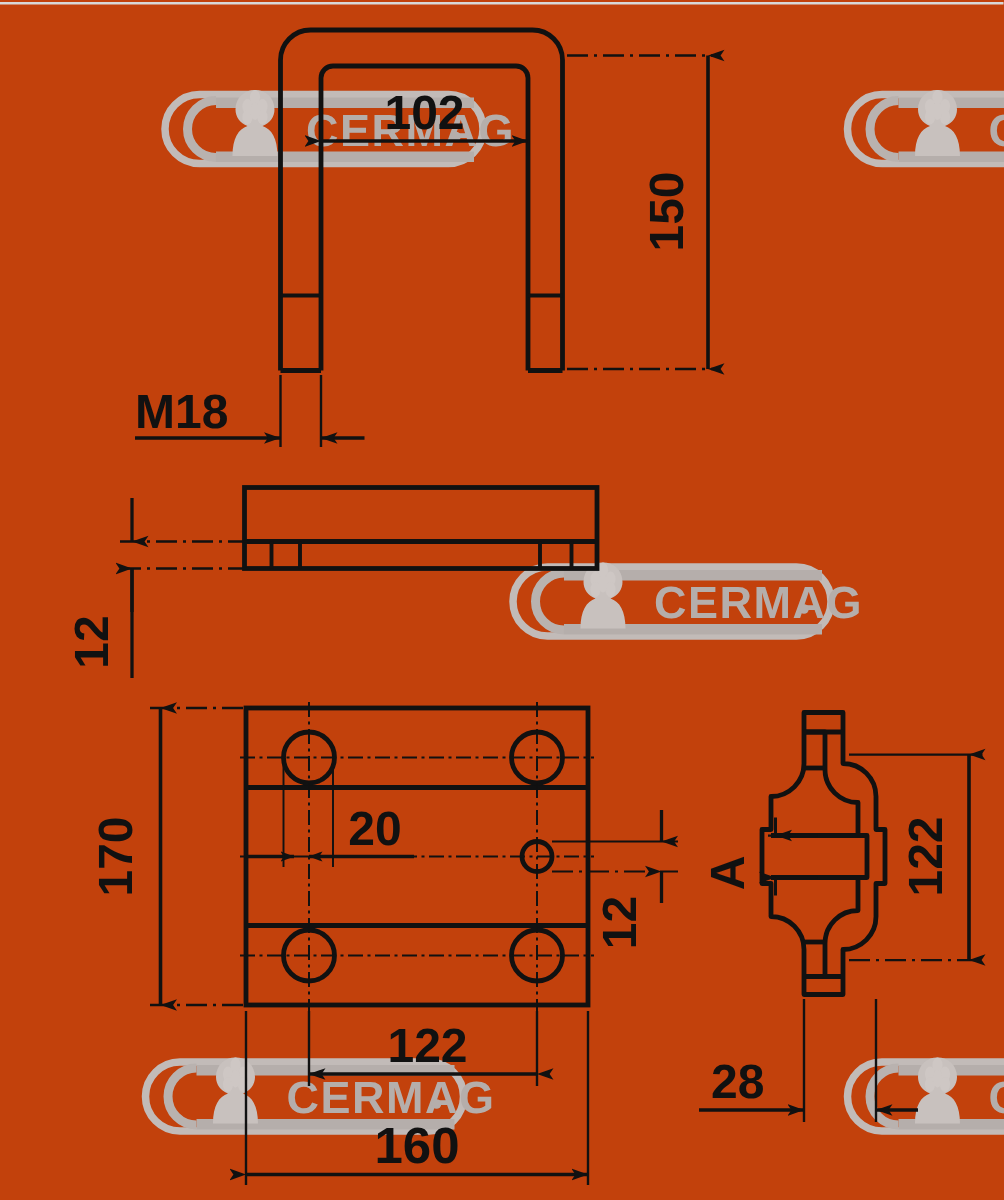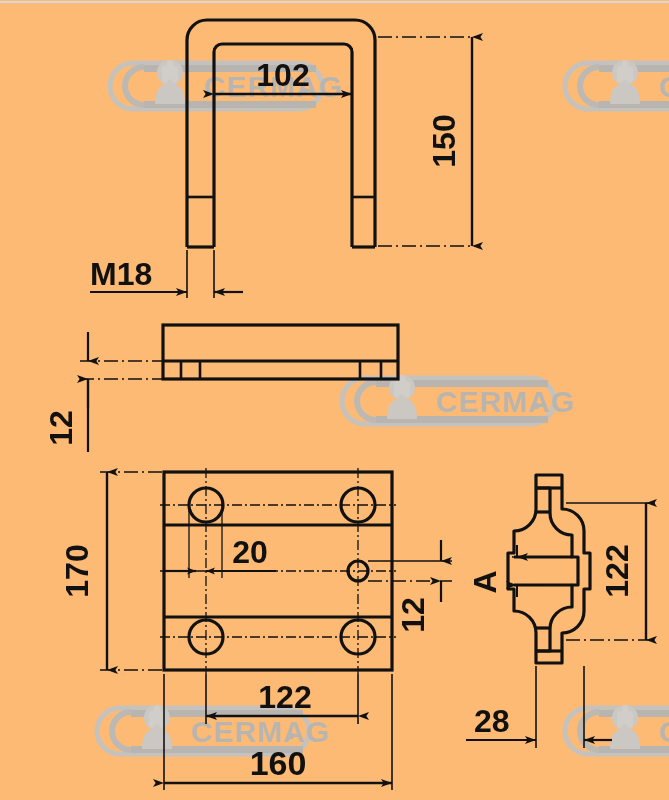--- a/index.html
+++ b/index.html
@@ -8,21 +8,21 @@
     padding: 0;
     background: #ffffff;
   }
   body {
     font-family: "Liberation Sans", sans-serif;
   }
   #sheet {
     position: relative;
     width: 669px;
     height: 800px;
-    background: #fdba74;
+    background: #c2410c;
     overflow: hidden;
   }
   #sheet svg {
     position: absolute;
     top: 0;
     left: 0;
   }
   .dimtext {
     font-family: "Liberation Sans", sans-serif;
     font-weight: bold;

